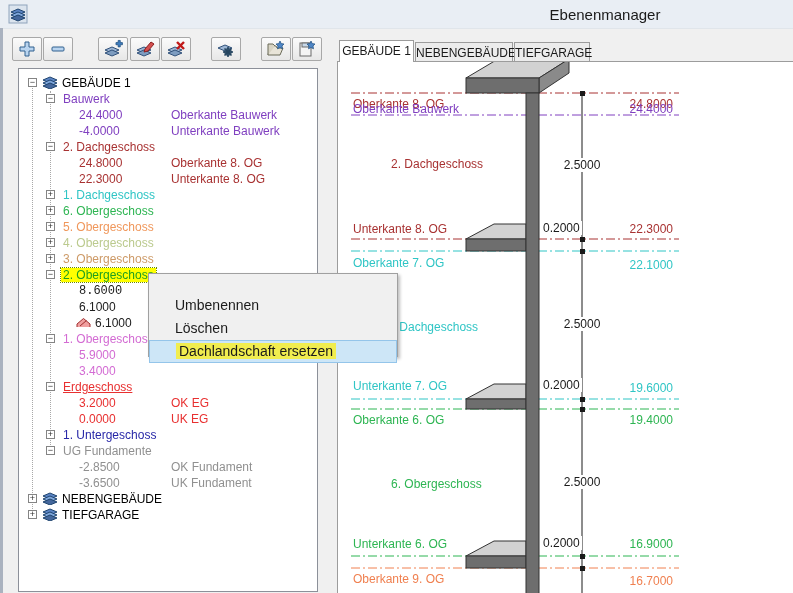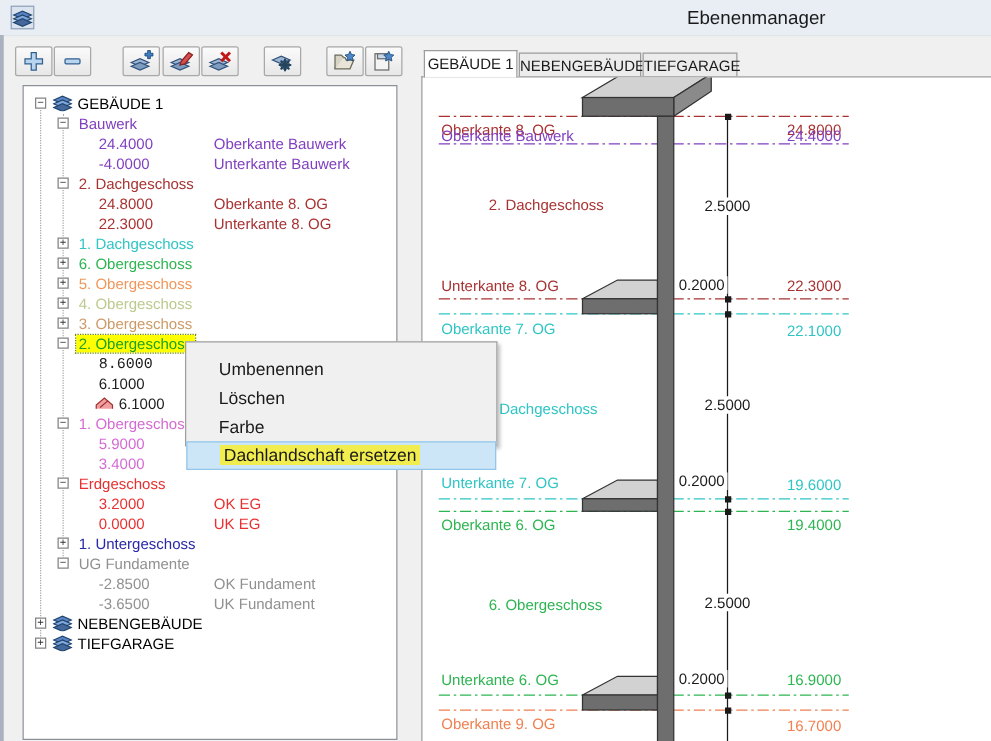--- a/index.html
+++ b/index.html
@@ -31,21 +31,21 @@
   .tab{position:absolute;box-sizing:border-box;border:1px solid #9c9c9c;font-size:12px;color:#1a1a1a;text-align:center;background:#ececec;padding-top:3px}
   .tab.active{background:#fff;border-bottom:none;z-index:3}
   #view{position:absolute;left:337px;top:61px;width:456px;height:532px;background:#fff;border-left:1px solid #9c9c9c;border-top:1px solid #9c9c9c;box-sizing:content-box}
   #view svg{position:absolute;left:0;top:0}
   .vlabel{position:absolute;font-size:12px;white-space:nowrap}
   .vvalue{position:absolute;font-size:12px;white-space:nowrap;right:121px;text-align:right}
   .dimtxt{position:absolute;font-size:12px;color:#1a1a1a;background:#fff;padding:0 2px;white-space:nowrap}
   .dimv{left:244px;transform:translateX(-50%)}
   .dims{left:203px}
   
-  #cmenu{position:absolute;left:148px;top:273px;width:250px;height:84px;background:#f0f0f0;border:1px solid #a0a0a0;box-shadow:2px 2px 3px rgba(0,0,0,.25);z-index:10;box-sizing:border-box;padding-top:10px}
+  #cmenu{position:absolute;left:148px;top:273px;width:250px;height:84px;background:#f0f0f0;border:1px solid #a0a0a0;box-shadow:2px 2px 3px rgba(0,0,0,.25);z-index:10;box-sizing:border-box;padding-top:20px}
   .mitem{height:23px;line-height:23px;padding-left:26px;font-size:14px;color:#1a1a1a;position:relative;box-sizing:border-box}
   .mitem.hl{background:#cde6f7;border:1px solid #94c5ea;line-height:21px}
   .marker{background:#f1ed4f;padding:0 3px}
 </style>
 </head>
 <body>
 
 <div id="win">
 
   <div id="titlebar">
@@ -214,21 +214,21 @@
         <span class="tlabel" style="color: rgb(211, 107, 211);">1. Obergeschoss</span>
       </div>
     <div class="trow lv2">
         <span class="tlabel" style="color: rgb(211, 107, 211);">5.9000</span>
       </div>
     <div class="trow lv2">
         <span class="tlabel" style="color: rgb(211, 107, 211);">3.4000</span>
       </div>
     <div class="trow lv1">
         <span class="tgl">−</span>
-        <span class="tlabel" style="color: rgb(232, 48, 48);">Erdgeschoss</span>
+        <span class="tlabel" style="color: rgb(232, 48, 48); text-decoration: underline;">Erdgeschoss</span>
       </div>
     <div class="trow lv2">
         <span class="tlabel" style="color: rgb(232, 48, 48);">3.2000</span>
         <span class="tnote" style="color: rgb(232, 48, 48);">OK EG</span>
       </div>
     <div class="trow lv2">
         <span class="tlabel" style="color: rgb(232, 48, 48);">0.0000</span>
         <span class="tnote" style="color: rgb(232, 48, 48);">UK EG</span>
       </div>
     <div class="trow lv1">
@@ -343,17 +343,16 @@
     <span class="dimtxt dimv" style="top:255px">2.5000</span>
     <span class="dimtxt dimv" style="top:413px">2.5000</span>
     <span class="dimtxt dims" style="top:159px">0.2000</span>
     <span class="dimtxt dims" style="top:316px">0.2000</span>
     <span class="dimtxt dims" style="top:474px">0.2000</span>
   </div>
 
   <div id="cmenu">
     <div class="mitem">Umbenennen</div>
     <div class="mitem">Löschen</div>
-    <div class="mitem">Farbe</div>
     <div class="mitem hl"><span class="marker">Dachlandschaft ersetzen</span></div>
   </div>
 
 </div>
 
 </body></html>

